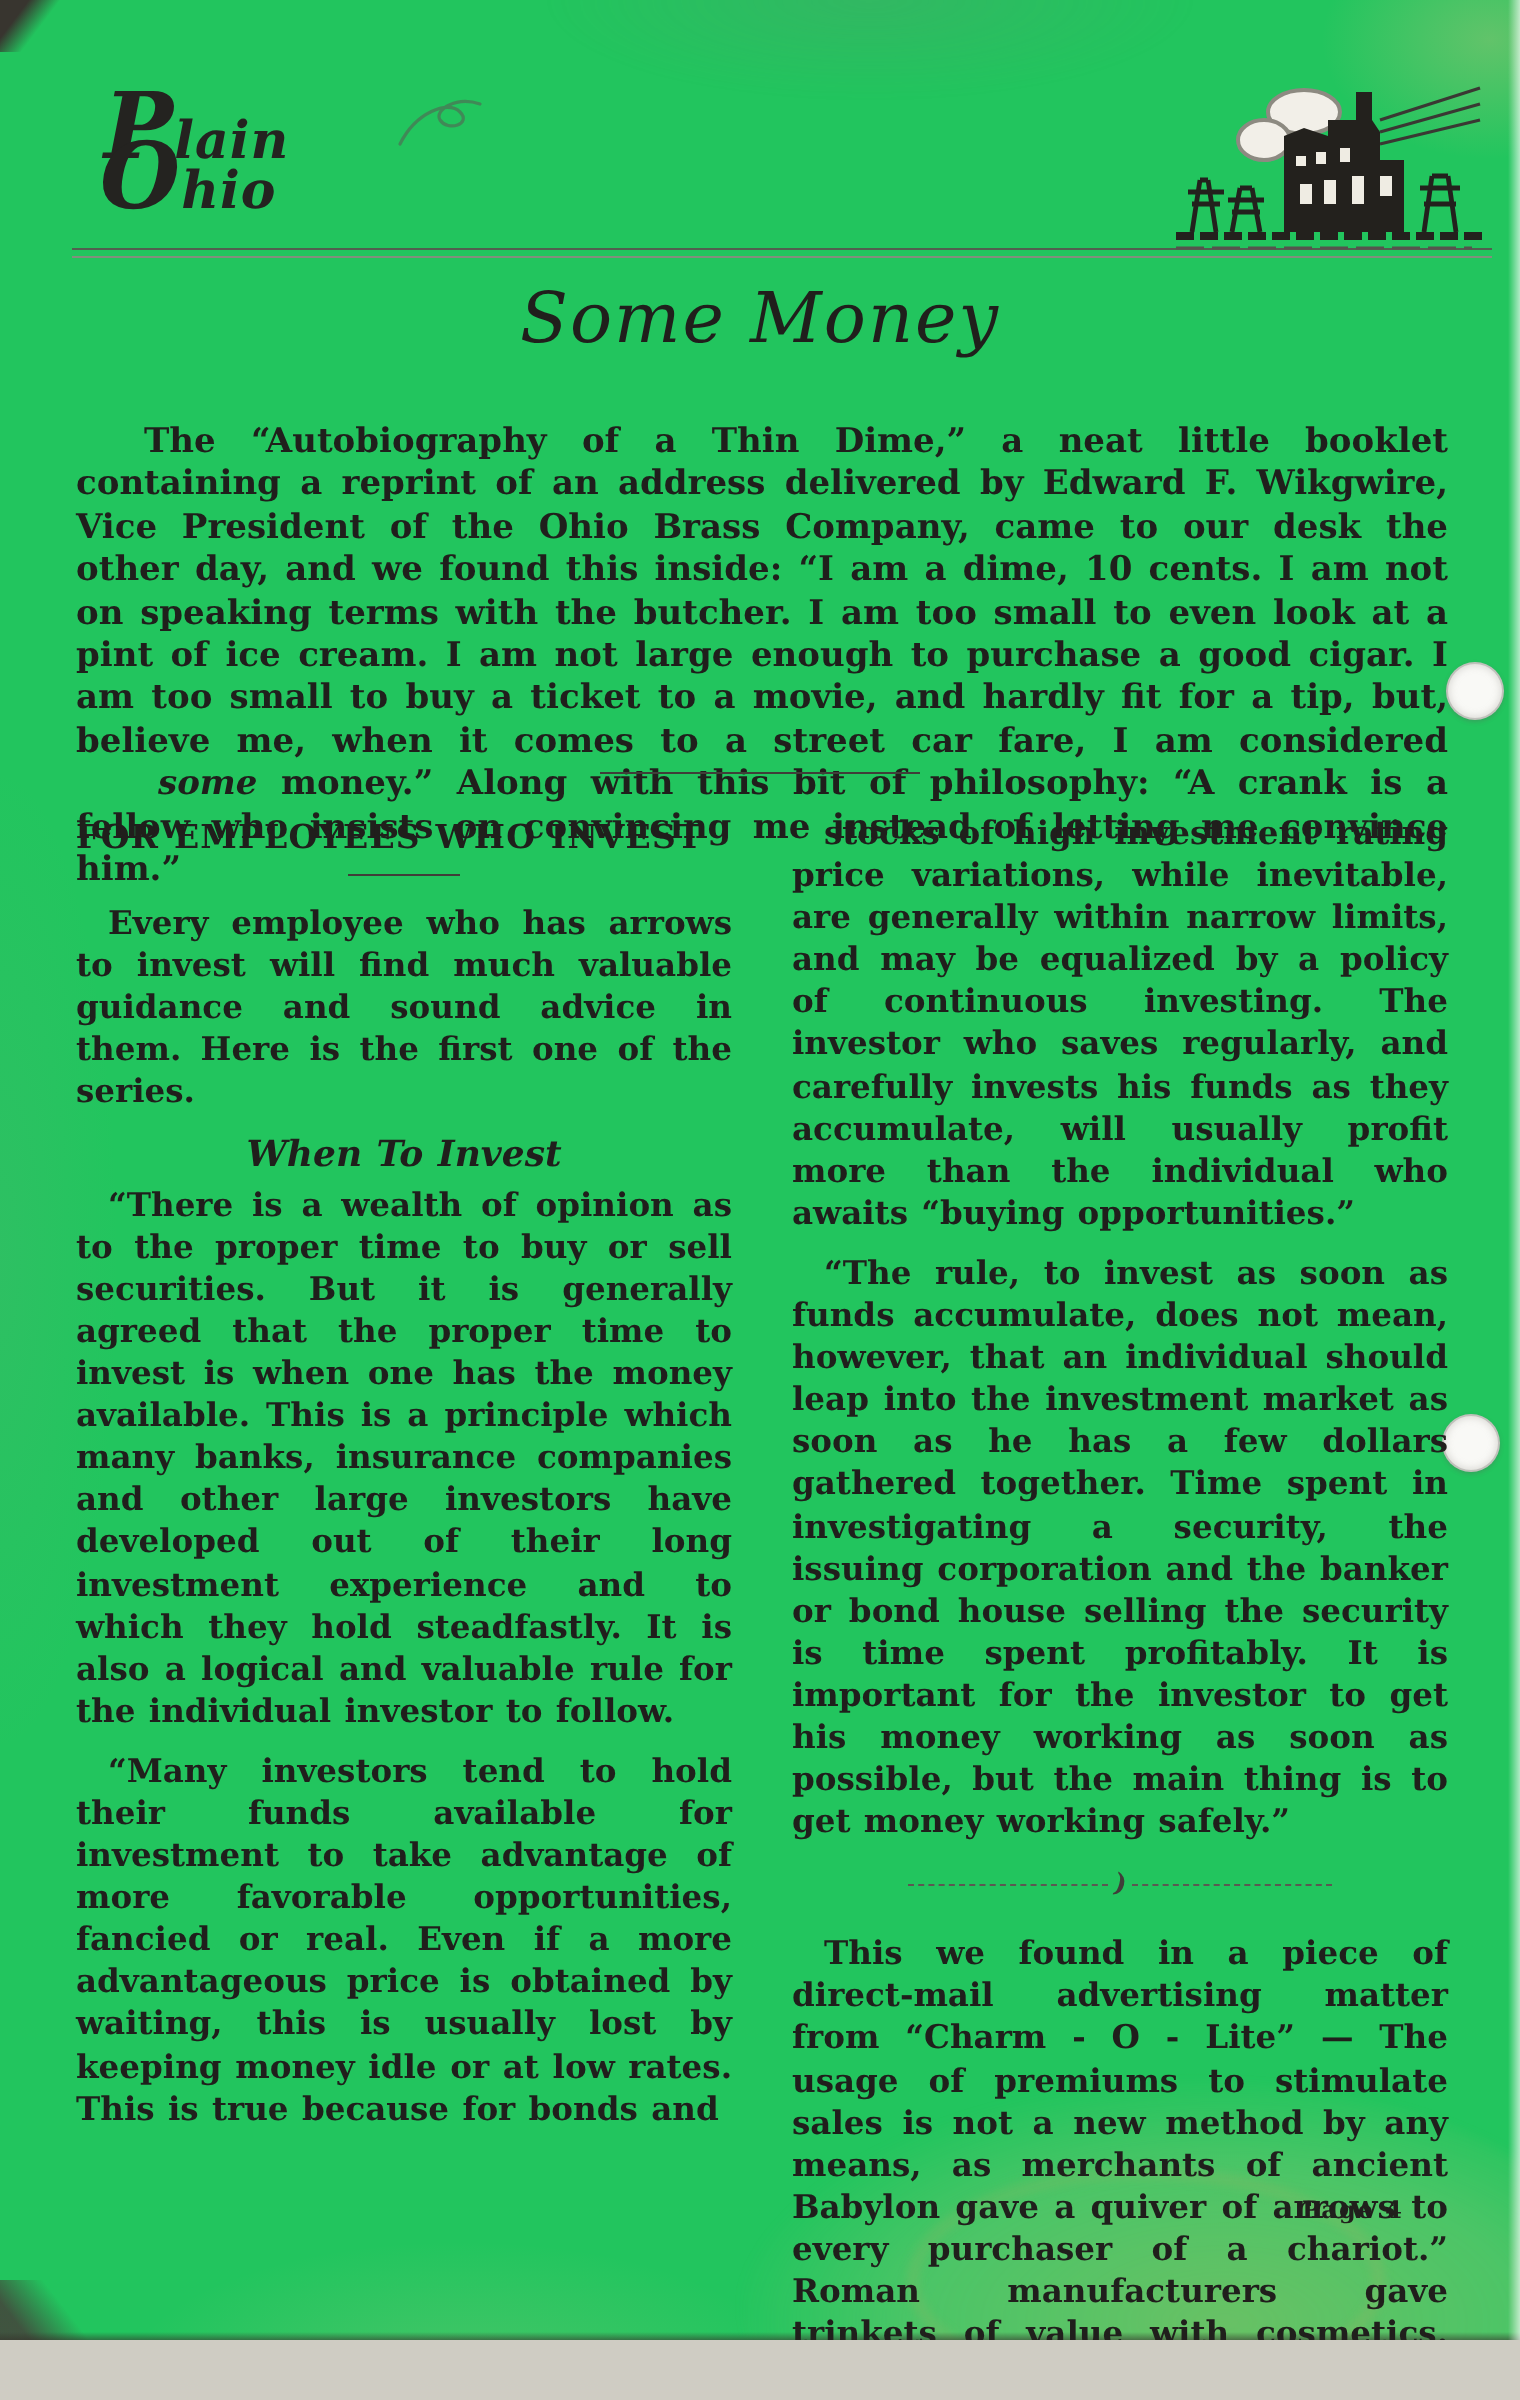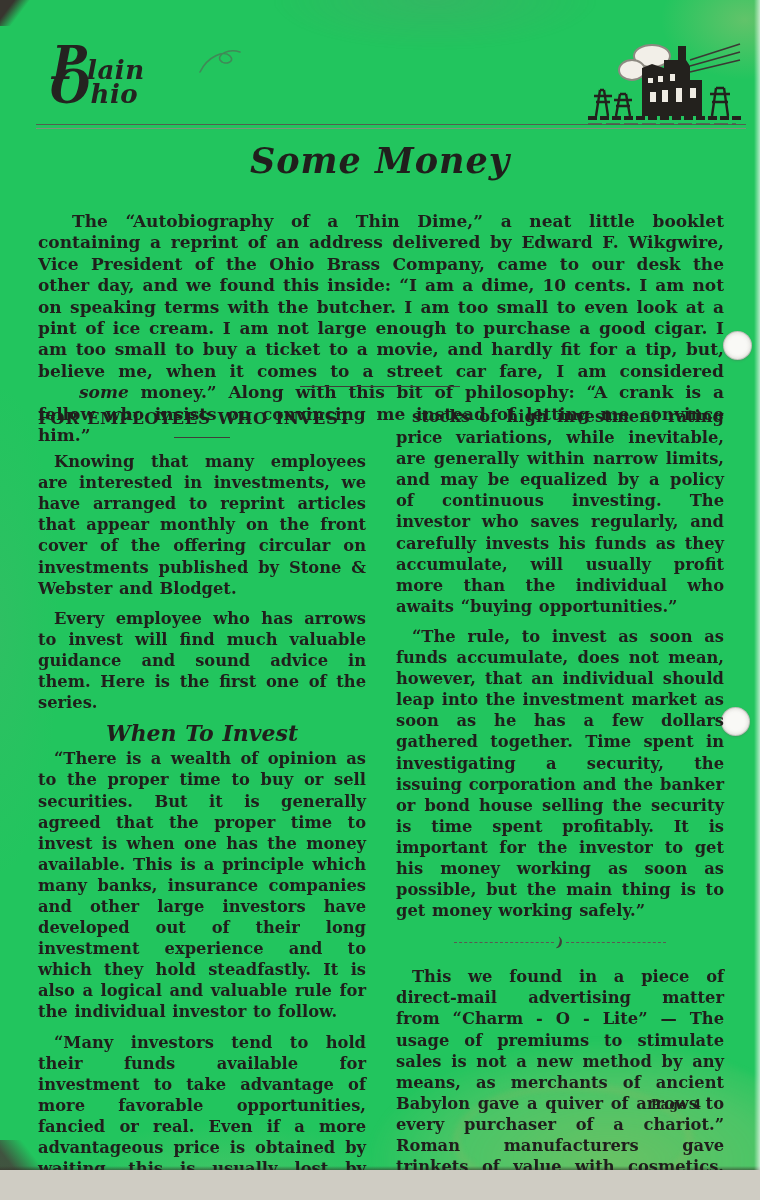--- a/index.html
+++ b/index.html
@@ -43,35 +43,35 @@
   .logo-line { display:block; font-size:26px; line-height:26px; letter-spacing:.5px; }
   .logo-line::first-letter { font-size:46px; }
   .logo-line-2 { margin-top:-9px; margin-left:-2px; }
   .squiggle { position:absolute; left:190px; top:46px; }
   .mast-illustration { position:absolute; left:586px; top:40px; }
   .head-rule { position:absolute; left:36px; right:14px; top:124px; height:3px;
     border-top:1.6px solid #57544e; border-bottom:1px solid #8d8a81; opacity:.9; }
 
   
   .title { position:absolute; top:140px; left:0; width:760px; text-align:center;
-    font-size:35px; font-weight:bold; font-style:italic; letter-spacing:1px; }
+    font-size:35px; font-weight:normal; font-style:italic; letter-spacing:1px; }
   .intro { position:absolute; left:38px; top:194px; width:686px;
     font-size:17px; line-height:21.4px; font-weight:bold; text-align:justify;
     text-indent:34px; word-spacing:1.5px; }
   .intro i { font-style:italic;margin-left:41px; }
   .mid-rule { position:absolute; top:386px; left:50%; transform:translateX(-50%);
     width:160px; height:0; border-top:1.6px solid #403e39; }
 
   .columns { position:absolute; left:38px; top:406px; width:686px; display:flex; gap:30px; }
   .col { width:328px; font-size:16.3px; line-height:21.1px; font-weight:bold;
     text-align:justify; word-spacing:1px; }
   .col p { margin:0 0 9px; text-indent:16px; }
   .col-heading { font-size:16.5px; letter-spacing:.6px; margin:2px 0 8px; font-weight:bold; }
   .heading-rule { width:56px; height:0; border-top:1.8px solid #403e39; margin:0 auto 13px; }
-  .subheading { text-align:center; font-style:italic; font-size:22px; margin:10px 0 4px; }
+  .subheading { text-align:center; font-style:italic; font-size:18px; margin:10px 0 4px; }
 
   .ornament { display:flex; align-items:center; justify-content:center; gap:3px; margin:15px 0 17px; }
   .ornament .oline { width:100px; height:0; border-top:1.4px dashed #5b5852; }
   .ornament .curl { font-size:13px; line-height:1; color:#403e39; transform:rotate(14deg); font-weight:bold; }
 
   .page-number { position:absolute; top:1098px; right:58px; font-size:12px;
     font-weight:bold; letter-spacing:1px; }
 </style>
 </head>
 <body>
@@ -136,21 +136,20 @@
 
   <p class="intro"><span>The “Autobiography of a Thin Dime,” a neat little booklet containing a reprint of an address delivered by Edward F. Wikgwire, Vice President of the Ohio Brass Company, came to our desk the other day, and we found this inside: “I am a dime, 10 cents.  I am not on speaking terms with the butcher.  I am too small to even look at a pint of ice cream.  I am not large enough to purchase a good cigar.  I am too small to buy a ticket to a movie, and hardly fit for a tip, but, believe me, when it comes to a street car fare, I am considered </span><i>some</i><span> money.”  Along with this bit of philosophy: “A crank is a fellow who insists on convincing me instead of letting me convince him.”</span></p>
 
   <div class="mid-rule"></div>
 
   <div class="columns">
 
     <div class="col">
       <div class="col-heading">FOR EMPLOYEES WHO INVEST</div>
       <div class="heading-rule"></div>
-      <p>Knowing that many employees are interested in investments, we have arranged to reprint articles that appear monthly on the front cover of the offering circular on investments published by Stone &amp; Webster and Blodget.</p>
       <p>Every employee who has arrows to invest will find much valuable guidance and sound advice in them. Here is the first one of the series.</p>
       <div class="subheading">When To Invest</div>
       <p>“There is a wealth of opinion as to the proper time to buy or sell securities.  But it is generally agreed that the proper time to invest is when one has the money available.  This is a principle which many banks, insurance companies and other large investors have developed out of their long investment experience and to which they hold steadfastly.  It is also a logical and valuable rule for the individual investor to follow.</p>
       <p>“Many investors tend to hold their funds available for investment to take advantage of more favorable opportunities, fancied or real.  Even if a more advantageous price is obtained by waiting, this is usually lost by keeping money idle or at low rates. This is true because for bonds and</p>
     </div>
 
     <div class="col">
       <p>stocks of high investment rating price variations, while inevitable, are generally within narrow limits, and may be equalized by a policy of continuous investing.  The investor who saves regularly, and carefully invests his funds as they accumulate, will usually profit more than the individual who awaits “buying opportunities.”</p>
       <p>“The rule, to invest as soon as funds accumulate, does not mean, however, that an individual should leap into the investment market as soon as he has a few dollars gathered together. Time spent in investigating a security, the issuing corporation and the banker or bond house selling the security is time spent profitably.  It is important for the investor to get his money working as soon as possible, but the main thing is to get money working safely.”</p>
       <div class="ornament">

